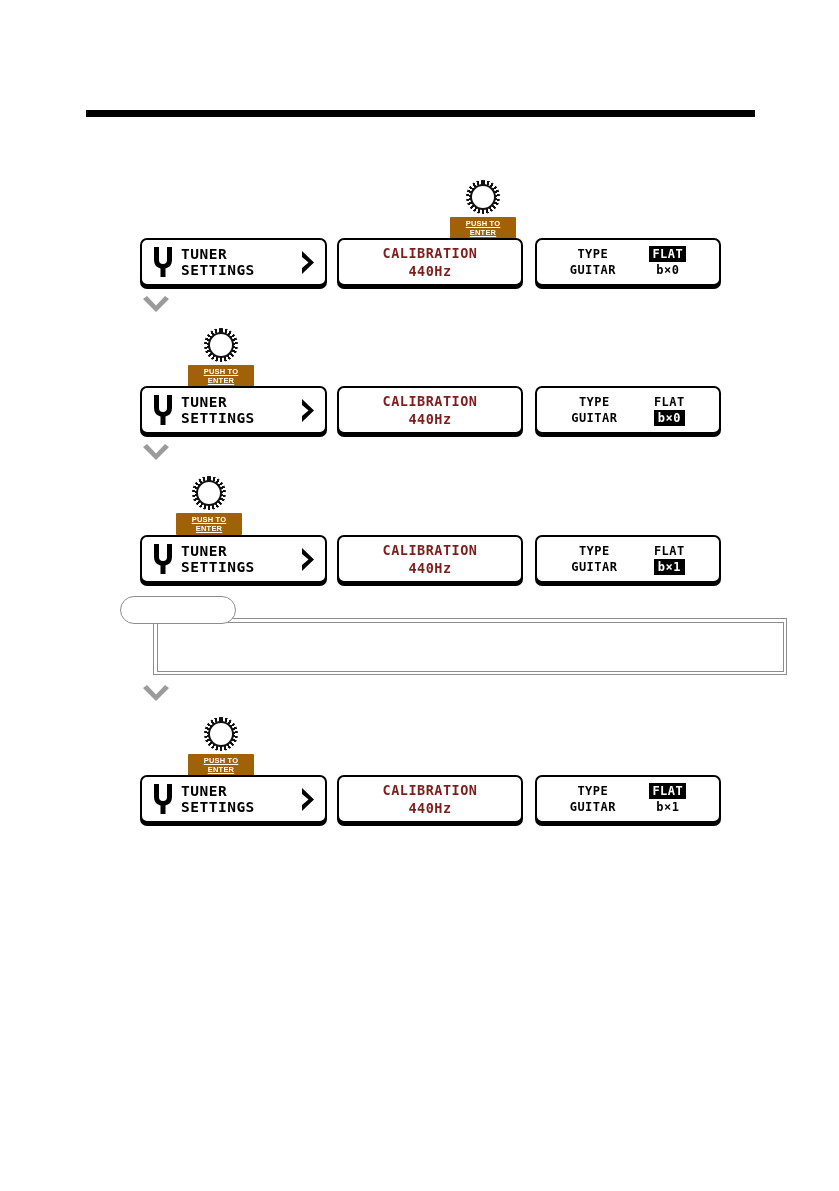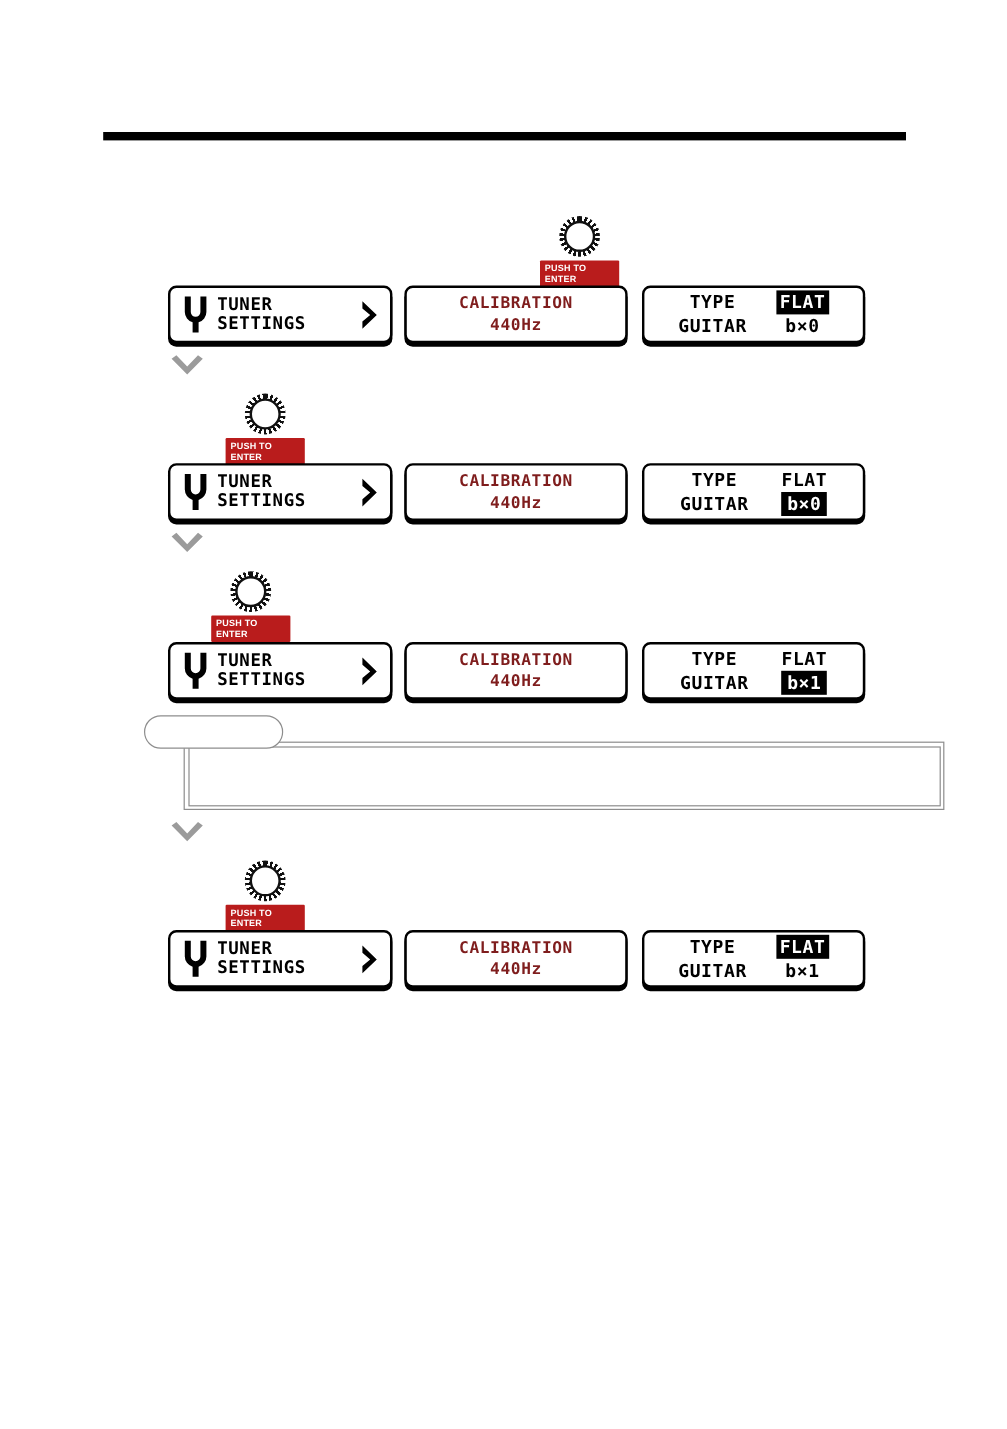--- a/index.html
+++ b/index.html
@@ -34,28 +34,29 @@
     border: 2px solid #111;
   }
   .knob .hole {
     position: absolute; left: 7px; top: 7px; right: 7px; bottom: 7px;
     border-radius: 50%;
     background: #ffffff;
   }
   .push-label {
     margin: 3px auto 0;
     display: block;
-    background: #b91c1c; color: #fff;
+    background: #a16207; color: #fff;
     font-size: 7.5px; font-weight: bold;
     letter-spacing: 0.2px;
-    text-align: left;
+    text-align: center;
     padding: 1.5px 4px 2px;
     width: fit-content;
     border-radius: 1px;
     font-family: "Liberation Sans", sans-serif;
+    text-decoration: underline;
   }
 
   
   .lcd {
     position: absolute;
     background: #ffffff;
     border: 2.5px solid #000;
     border-radius: 7px;
     box-shadow: 0 3px 0 0 #000;
   }
@@ -96,21 +97,21 @@
   }
 
   
   .type-grid {
     width: 100%;
     display: flex;
     justify-content: space-around;
     align-items: center;
     padding: 0 16px;
     font-family: "DejaVu Sans Mono", monospace;
-    font-size: 15px;
+    font-size: 12px;
     font-weight: bold;
     letter-spacing: 0.5px;
     color: #000;
   }
   .type-col { text-align: center; line-height: 1.35; }
   .type-col .cell { display: block; white-space: pre; }
   .cell.inv {
     background: #000; color: #fff;
     padding: 0 3px;
   }

